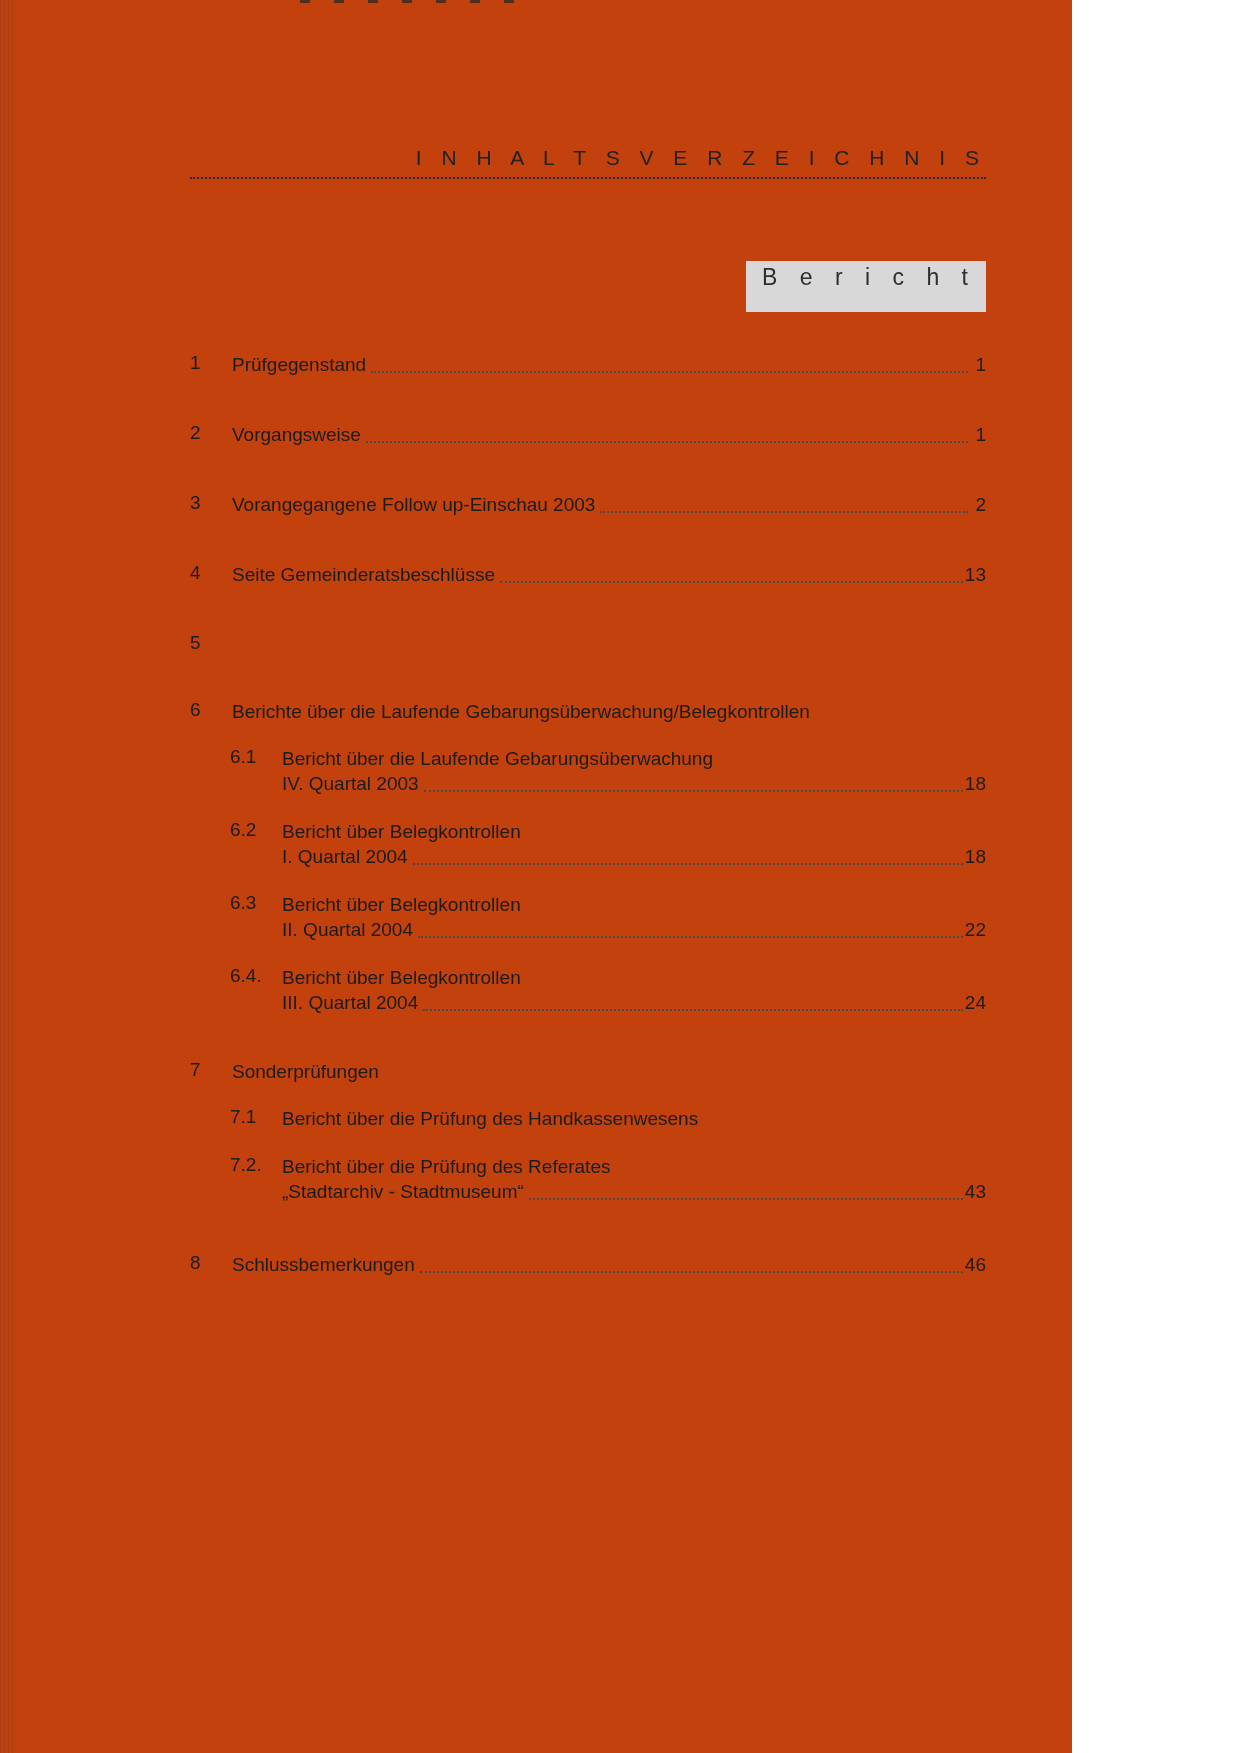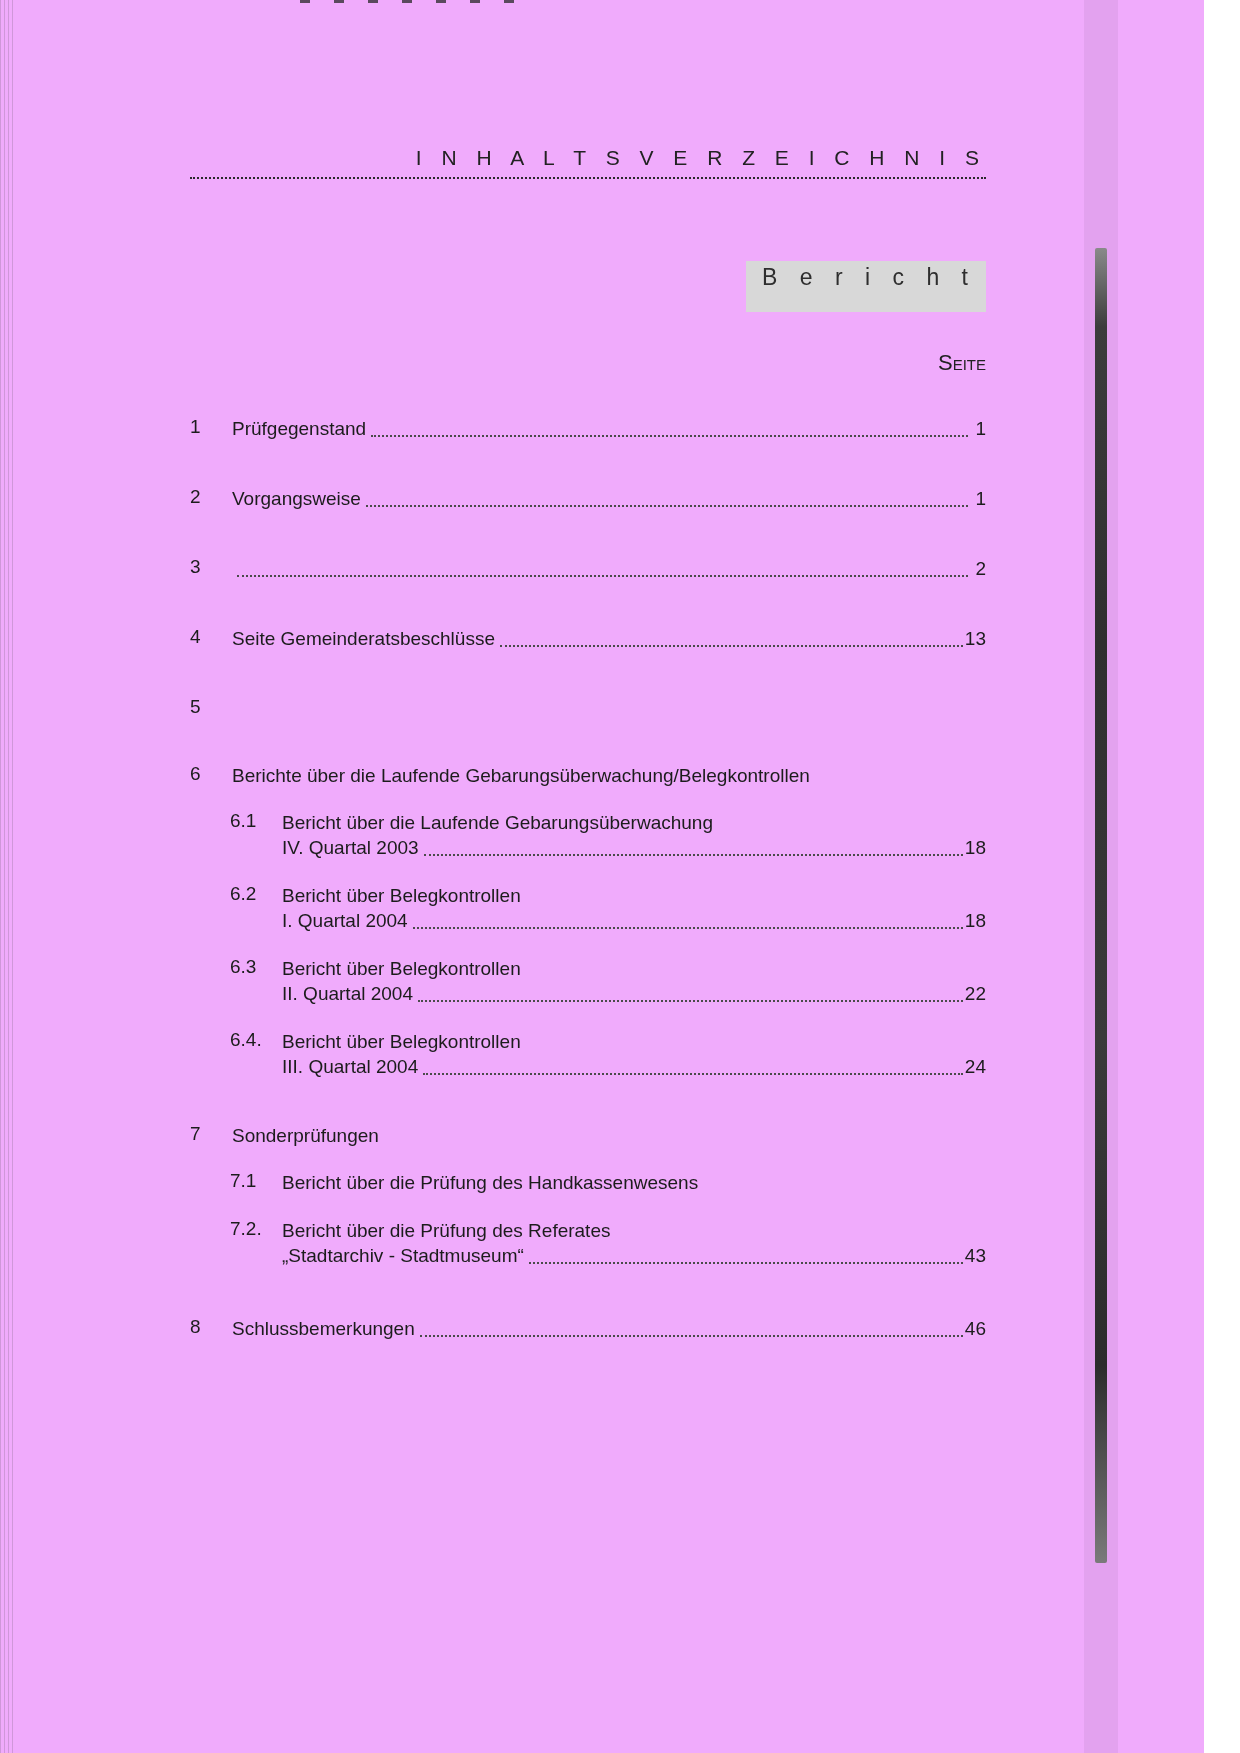--- a/index.html
+++ b/index.html
@@ -1,18 +1,18 @@
 <!DOCTYPE html>
 <html><head>
 <meta charset="utf-8">
 <style>
   html,body { margin:0; padding:0; }
   body { font-family: "Liberation Sans", sans-serif; background:#ffffff; }
   .page {
-    position:relative; width:1204px; height:1753px; background:#f0abfc; overflow:hidden;
+    position:relative; width:1072px; height:1753px; background:#c2410c; overflow:hidden;
     color:#1c1c1c;
   }
   
   .artifact-left {
     position:absolute; left:0; top:0; width:16px; height:1753px;
     background: repeating-linear-gradient(90deg, rgba(60,60,60,0.18) 0 1px, rgba(0,0,0,0) 1px 4px);
   }
   .artifact-right-shade {
     position:absolute; left:1084px; top:0; width:34px; height:1753px;
     background: rgba(0,0,0,0.05);
@@ -72,21 +72,20 @@
 
   <div class="content">
 
     <div class="doc-title">I N H A L T S V E R Z E I C H N I S</div>
     <div class="title-rule"></div>
 
     <div class="badge-row">
       <span class="badge">B e r i c h t</span>
     </div>
 
-    <div class="seite">Seite</div>
 
     <div class="toc">
 
       <div class="row">
         <span class="num">1</span>
         <div class="lines">
           <div class="line">
             <span class="txt">Prüfgegenstand</span>
             <span class="leader"></span>
             <span class="pg">1</span>
@@ -102,20 +101,21 @@
             <span class="leader"></span>
             <span class="pg">1</span>
           </div>
         </div>
       </div>
 
       <div class="row">
         <span class="num">3</span>
         <div class="lines">
           <div class="line">
+            <span class="txt">Vorangegangene Follow up-Einschau 2003</span>
             <span class="leader"></span>
             <span class="pg">2</span>
           </div>
         </div>
       </div>
 
       <div class="row">
         <span class="num">4</span>
         <div class="lines">
           <div class="line">

